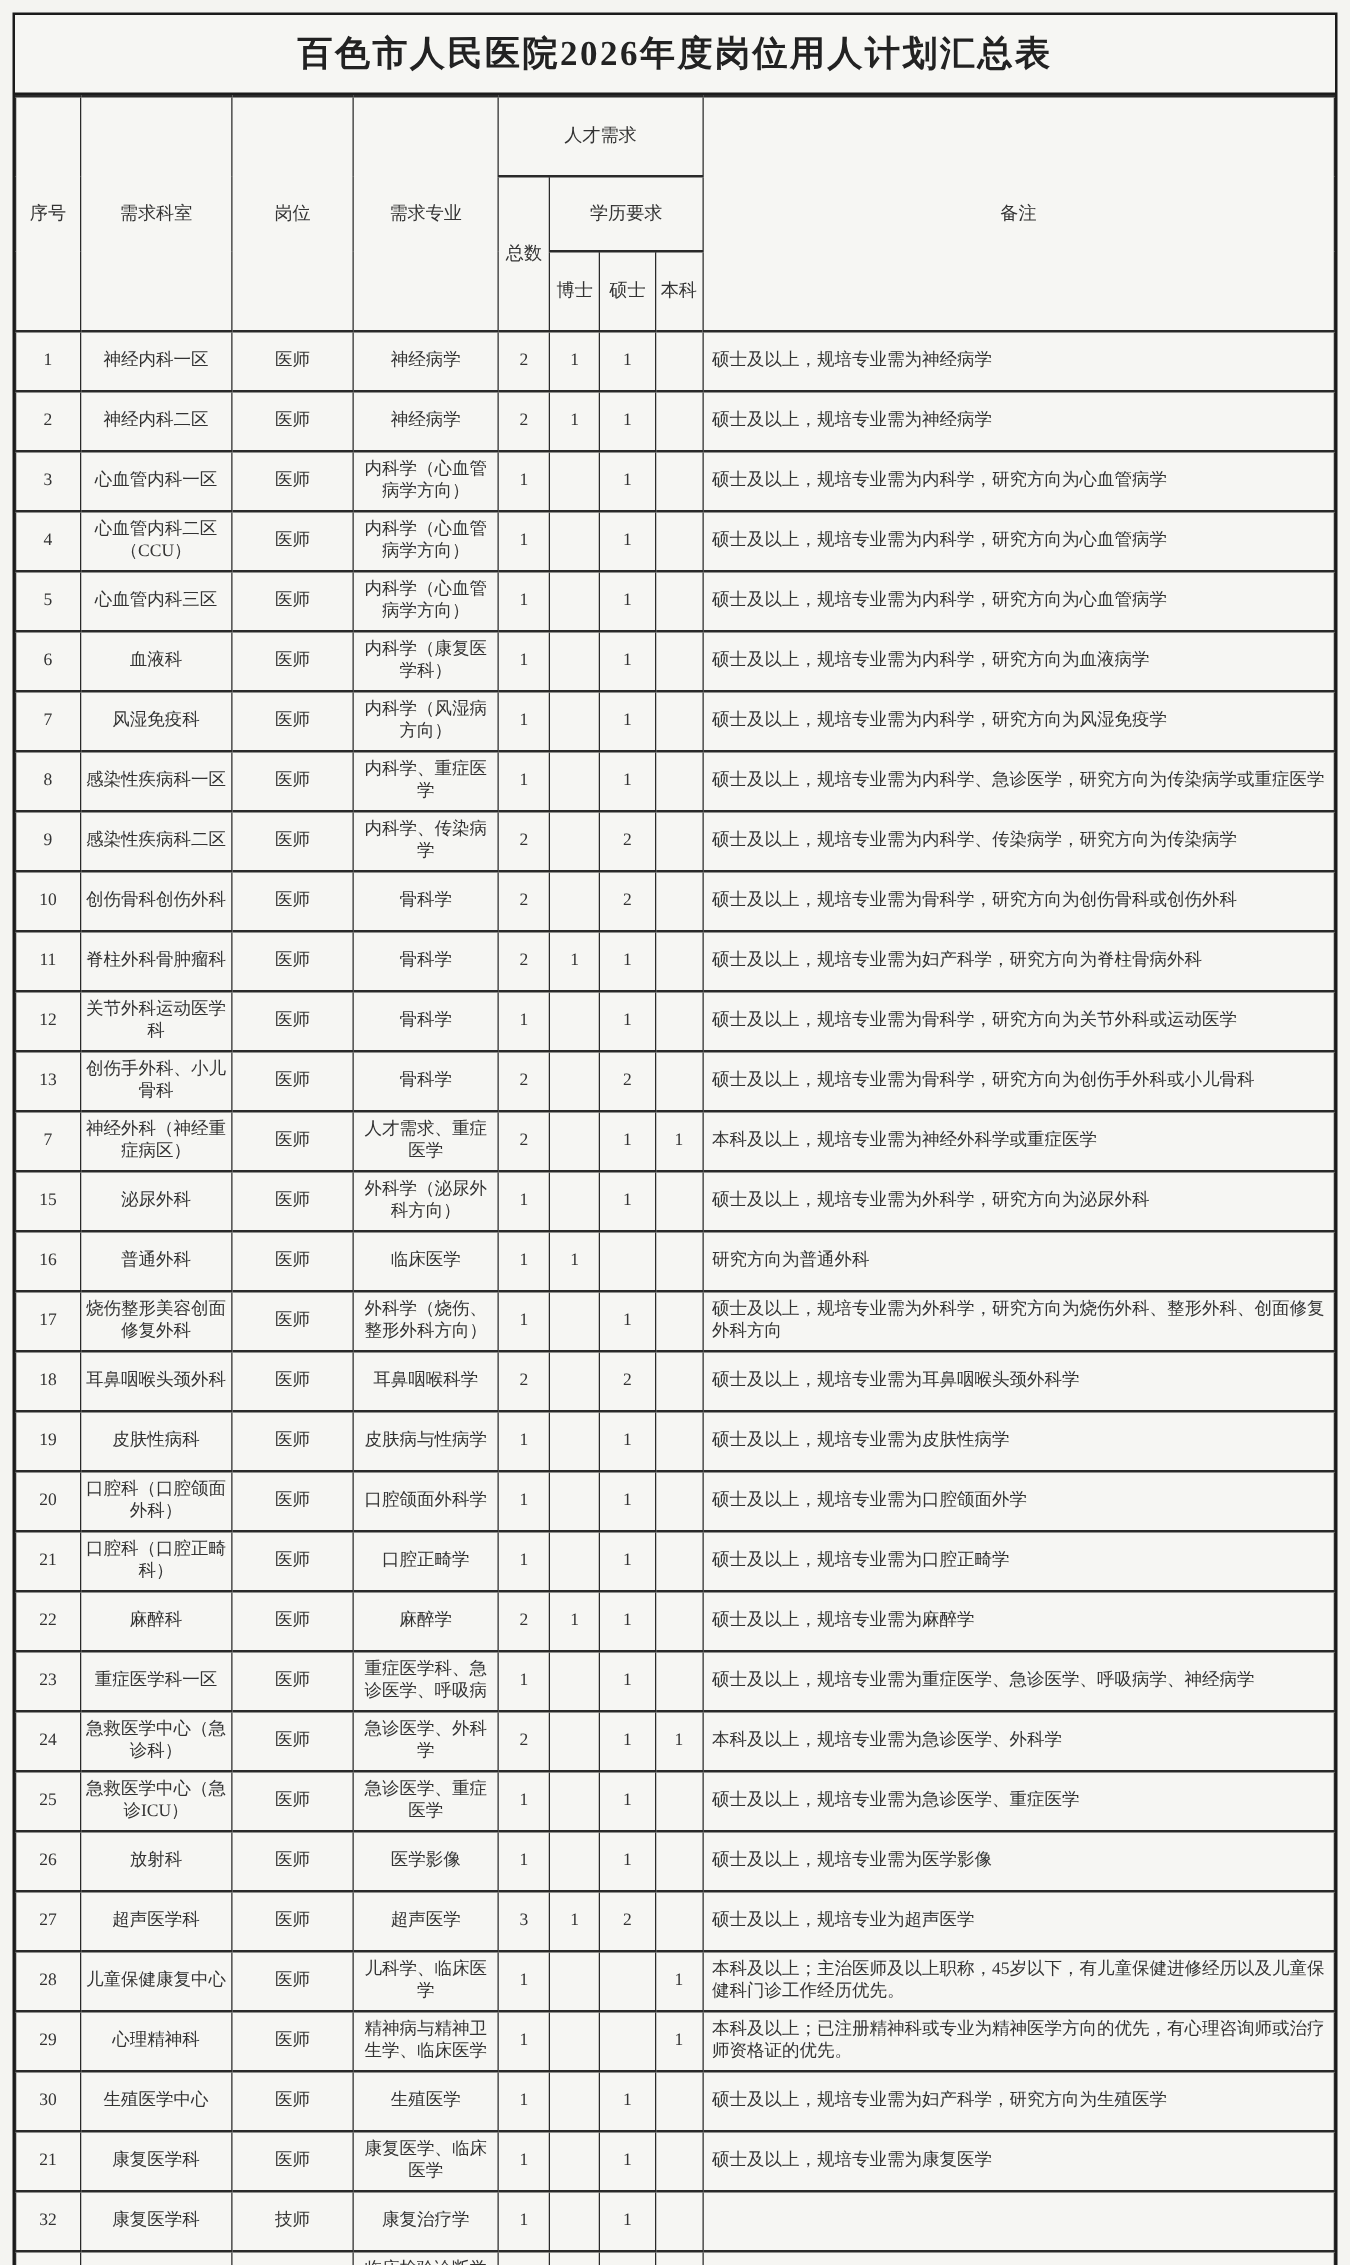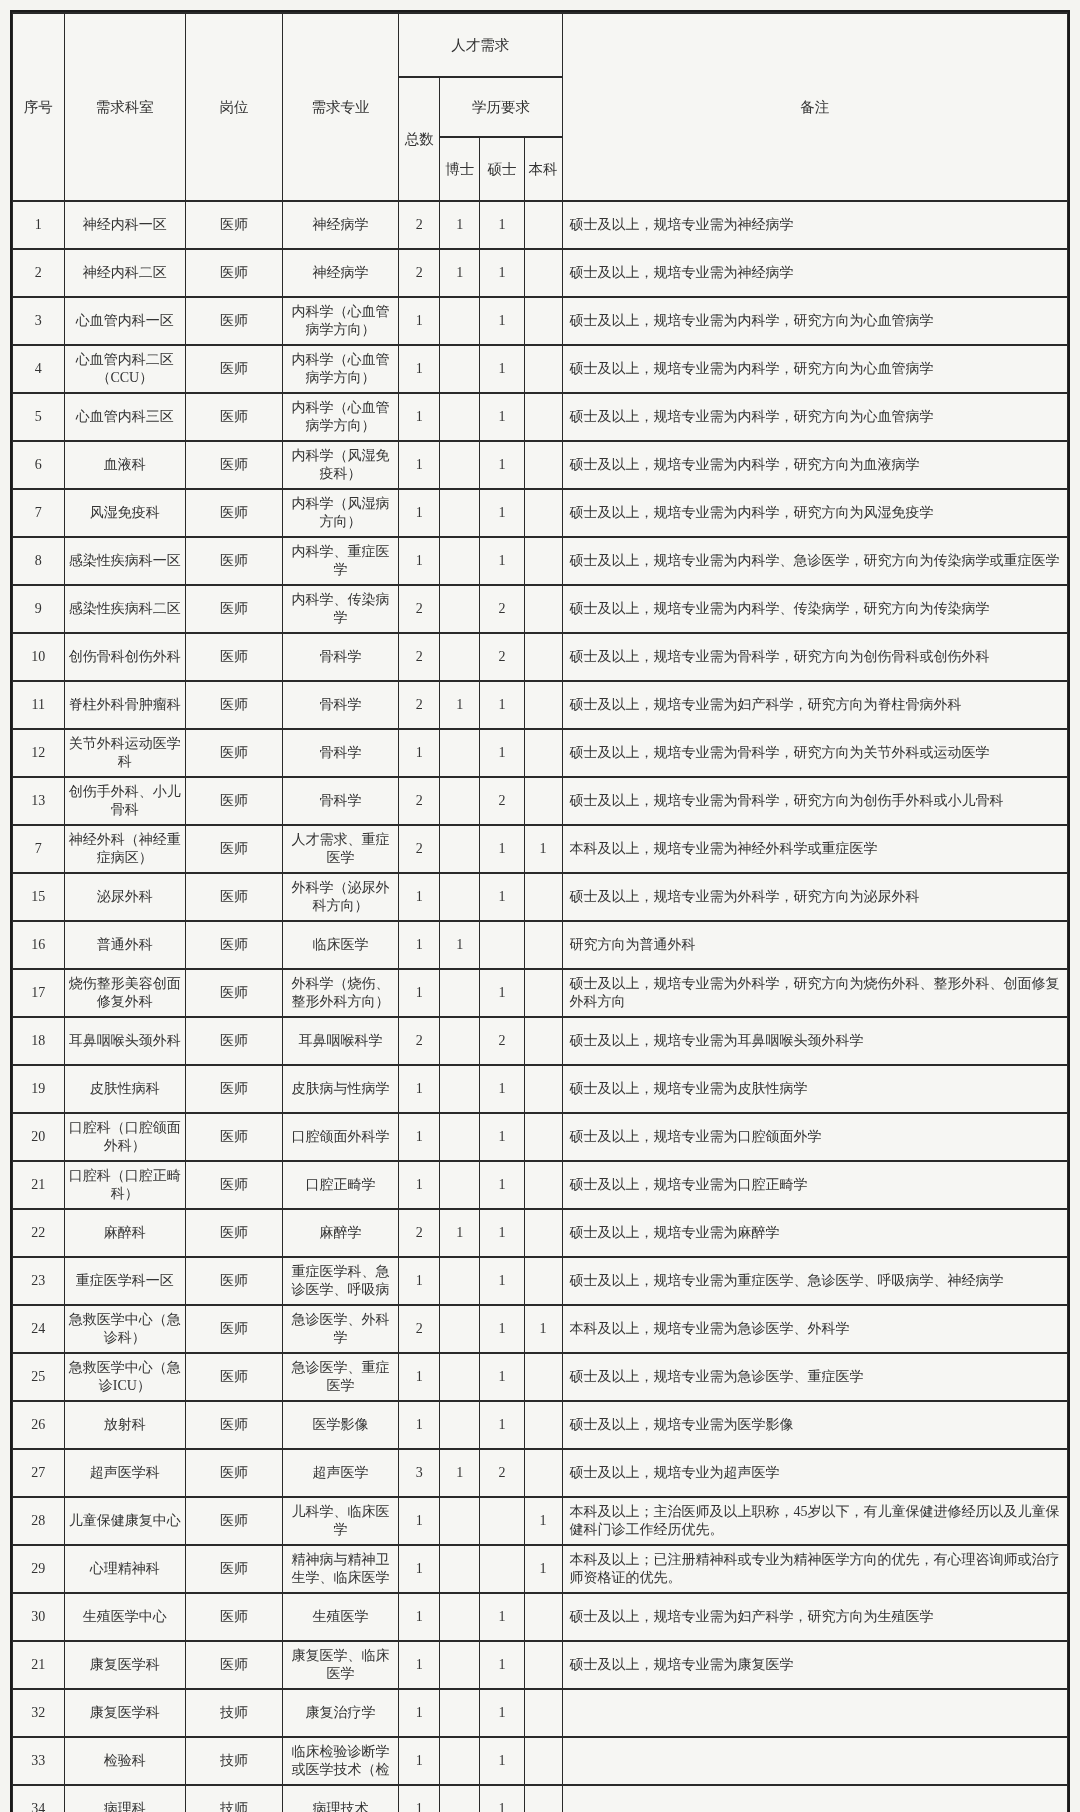--- a/index.html
+++ b/index.html
@@ -61,20 +61,21 @@
   col.c-total{width:3.9%;}
   col.c-phd{width:3.8%;}
   col.c-master{width:4.2%;}
   col.c-bachelor{width:3.6%;}
   col.c-remark{width:47.9%;}
 </style>
 </head>
 <body>
 
 <div class="sheet">
+  <div class="title">百色市人民医院2026年度岗位用人计划汇总表</div>
   <table>
     <colgroup>
       <col class="c-index">
         <col class="c-dept">
         <col class="c-pos">
         <col class="c-major">
       <col class="c-total">
         <col class="c-phd">
         <col class="c-master">
         <col class="c-bachelor">
@@ -152,21 +153,21 @@
           <td>1</td>
           <td></td>
           <td>1</td>
           <td></td>
           <td class="remark">硕士及以上，规培专业需为内科学，研究方向为心血管病学</td>
         </tr>
         <tr>
           <td>6</td>
           <td>血液科</td>
           <td>医师</td>
-          <td>内科学（风湿免疫科）</td>
+          <td>内科学（康复医学科）</td>
           <td>1</td>
           <td></td>
           <td>1</td>
           <td></td>
           <td class="remark">硕士及以上，规培专业需为内科学，研究方向为血液病学</td>
         </tr>
         <tr>
           <td>7</td>
           <td>风湿免疫科</td>
           <td>医师</td>

